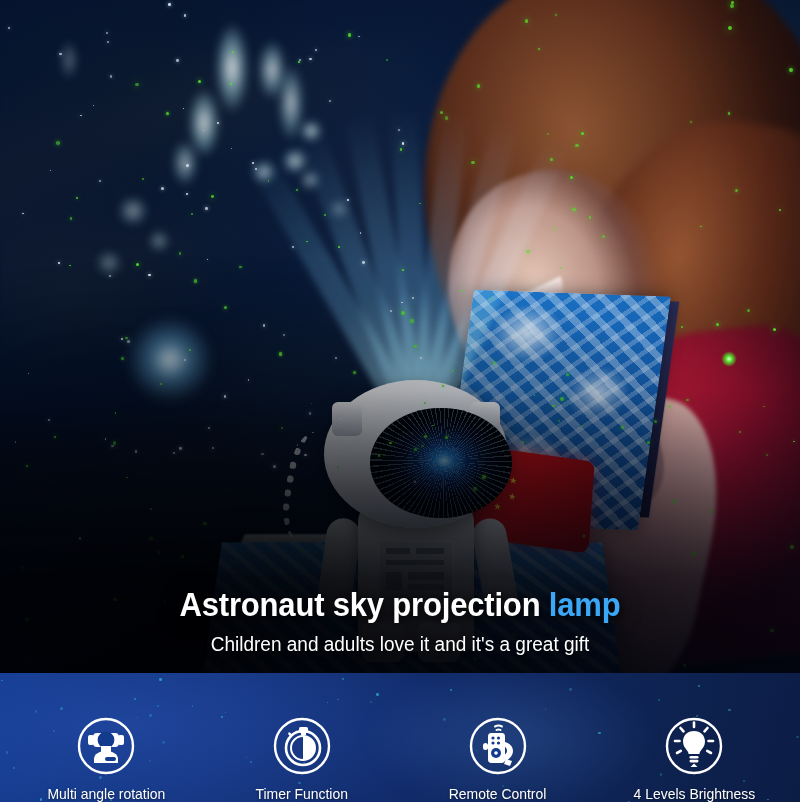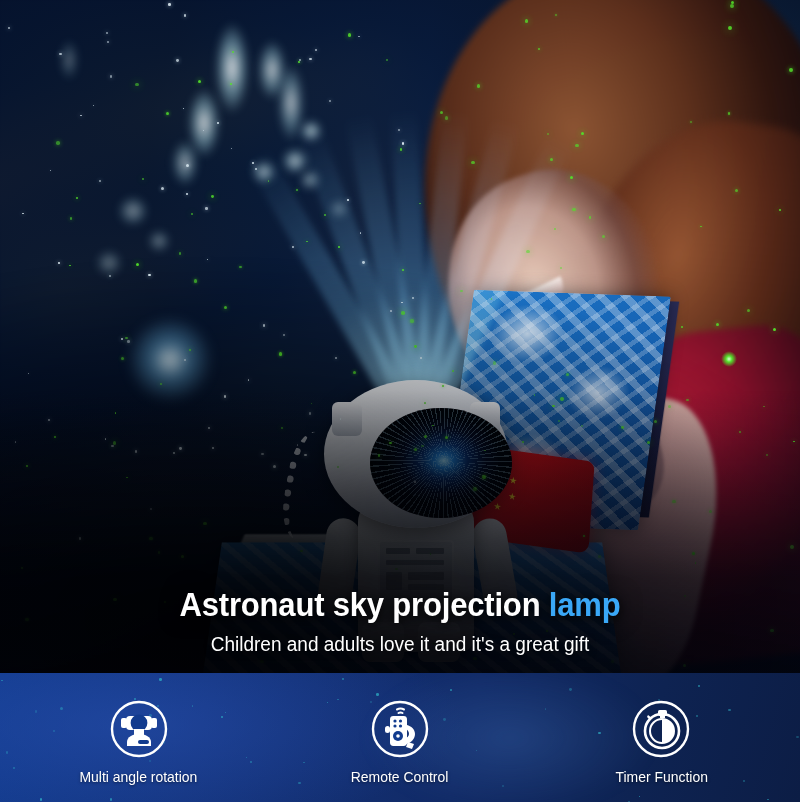--- a/index.html
+++ b/index.html
@@ -265,21 +265,21 @@
       linear-gradient(105deg,#123b8e 0%, #14347e 26%, #112a66 58%, #0e2352 80%, #0c1d45 100%);
     overflow:hidden;
   }
   .featurebar .bspeck{position:absolute;border-radius:50%;background:#2fb4c8;opacity:.55;}
   .featurebar .bglow{
     position:absolute;left:300px;top:-40px;width:420px;height:210px;
     background:radial-gradient(50% 50% at 50% 50%, rgba(90,150,230,.22) 0%, rgba(40,90,180,0) 70%);
     filter:blur(8px);
   }
   .features{
-    position:absolute;inset:0;display:flex;align-items:center;
+    position:absolute;inset:0;display:flex;align-items:flex-end;
     justify-content:space-between;padding:8px 8px 0 8px;box-sizing:border-box;
   }
   .feat{flex:1 1 0;display:flex;flex-direction:column;align-items:center;}
   .ficon{width:62px;height:62px;position:relative;}
   .ficon svg{display:block;width:62px;height:62px;}
   .flabel{
     margin-top:8px;color:#ffffff;font-size:15px;white-space:nowrap;
     transform:scaleX(.93);text-shadow:0 1px 3px rgba(0,0,0,.5);
   }
 </style>
@@ -655,51 +655,72 @@
             <rect x="30" y="42" width="11" height="4" rx="2" fill="#123b8e"></rect>
           </svg>
         </div>
         <div class="flabel">Multi angle rotation</div>
       </div>
 
       <div class="feat">
         <div class="ficon">
           <svg viewBox="0 0 62 62" fill="none">
             <circle cx="31" cy="31" r="27" stroke="#fff" stroke-width="2.4"></circle>
+            <circle cx="32" cy="33" r="17" stroke="#fff" stroke-width="2.6"></circle>
+            <circle cx="32" cy="33" r="12" stroke="#fff" stroke-width="2"></circle>
+            <path d="M32 21v12h12a12 12 0 0 0-12-12z" fill="#fff"></path>
+            <path d="M32 33h12a12 12 0 0 1-12 12V33z" fill="#fff"></path>
+            <rect x="28" y="12" width="9" height="6" rx="1.6" fill="#fff"></rect>
+            <rect x="30" y="16" width="5" height="4" fill="#fff"></rect>
+            <path d="M18 17l4 3-2 2-3-3 1-2z" fill="#fff"></path>
+          </svg>
+        </div>
+        <div class="flabel">Timer Function</div>
+      </div>
+
+      <div class="feat">
+        <div class="ficon">
+          <svg viewBox="0 0 62 62" fill="none">
+            <circle cx="31" cy="31" r="27" stroke="#fff" stroke-width="2.4"></circle>
             <path d="M28 11.5a7.5 7.5 0 0 1 7 0" stroke="#fff" stroke-width="2" stroke-linecap="round"></path>
             <path d="M29.5 15a4 4 0 0 1 4 0" stroke="#fff" stroke-width="2" stroke-linecap="round"></path>
             <rect x="21" y="18" width="17" height="30" rx="3.4" fill="#fff"></rect>
             <circle cx="26" cy="23" r="1.6" fill="#123b8e"></circle>
             <circle cx="31.5" cy="23" r="1.6" fill="#123b8e"></circle>
             <circle cx="26" cy="28" r="1.6" fill="#123b8e"></circle>
             <circle cx="31.5" cy="28" r="1.6" fill="#123b8e"></circle>
             <circle cx="29" cy="38" r="5" fill="#123b8e"></circle>
             <circle cx="29" cy="38" r="1.8" fill="#fff"></circle>
             <path d="M38 27c4 1 8 4 8 9 0 5-4 9-9 10l-2-5c3-1 5-3 5-5s-1-4-3-5l1-4z" fill="#fff"></path>
             <path d="M39 44l6 2-2 5-6-2 2-5z" fill="#fff"></path>
             <rect x="16" y="28" width="5" height="7" rx="2.5" fill="#fff"></rect>
           </svg>
         </div>
         <div class="flabel">Remote Control</div>
       </div>
 
+
       <div class="feat">
         <div class="ficon">
           <svg viewBox="0 0 62 62" fill="none">
             <circle cx="31" cy="31" r="27" stroke="#fff" stroke-width="2.4"></circle>
-            <circle cx="32" cy="33" r="17" stroke="#fff" stroke-width="2.6"></circle>
-            <circle cx="32" cy="33" r="12" stroke="#fff" stroke-width="2"></circle>
-            <path d="M32 21v12h12a12 12 0 0 0-12-12z" fill="#fff"></path>
-            <path d="M32 33h12a12 12 0 0 1-12 12V33z" fill="#fff"></path>
-            <rect x="28" y="12" width="9" height="6" rx="1.6" fill="#fff"></rect>
-            <rect x="30" y="16" width="5" height="4" fill="#fff"></rect>
-            <path d="M18 17l4 3-2 2-3-3 1-2z" fill="#fff"></path>
+            <path d="M31 16c-6.6 0-11 4.6-11 10.6 0 4 2 6.4 3.7 8.5 1.1 1.4 1.8 2.4 1.8 3.9h11c0-1.5.7-2.5 1.8-3.9 1.7-2.1 3.7-4.5 3.7-8.5C42 20.6 37.6 16 31 16z" fill="#fff"></path>
+            <rect x="26.5" y="41" width="9" height="2.6" rx="1.3" fill="#fff"></rect>
+            <rect x="26.5" y="44.8" width="9" height="2.6" rx="1.3" fill="#fff"></rect>
+            <path d="M31 48.6l3.5 3.4h-7l3.5-3.4z" fill="#fff"></path>
+            <g stroke="#fff" stroke-width="2.6" stroke-linecap="round">
+              <path d="M31 7.5v4.5"></path>
+              <path d="M17.5 13l3 3.4"></path>
+              <path d="M44.5 13l-3 3.4"></path>
+              <path d="M12 26h4.5"></path>
+              <path d="M50 26h-4.5"></path>
+              <path d="M14 38l3.8-2.2"></path>
+              <path d="M48 38l-3.8-2.2"></path>
+            </g>
           </svg>
         </div>
-        <div class="flabel">Timer Function</div>
-      </div>
-
-
+        <div class="flabel">4 Levels Brightness</div>
+      </div>
 
 
     </div>
   </div>
 </div>
 
 </body></html>

